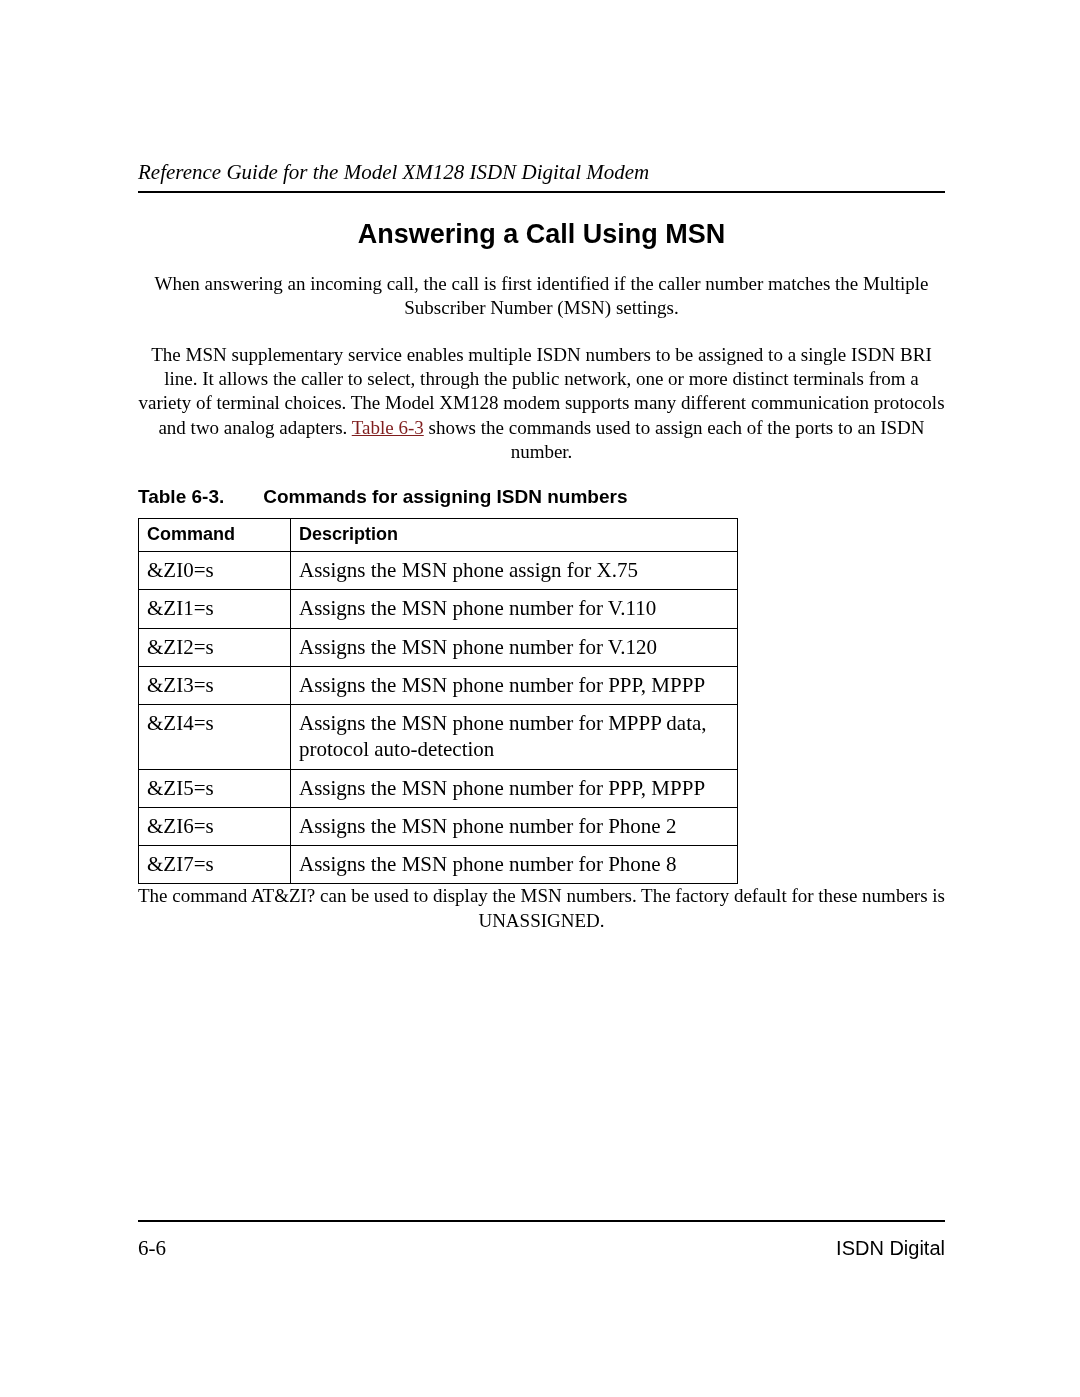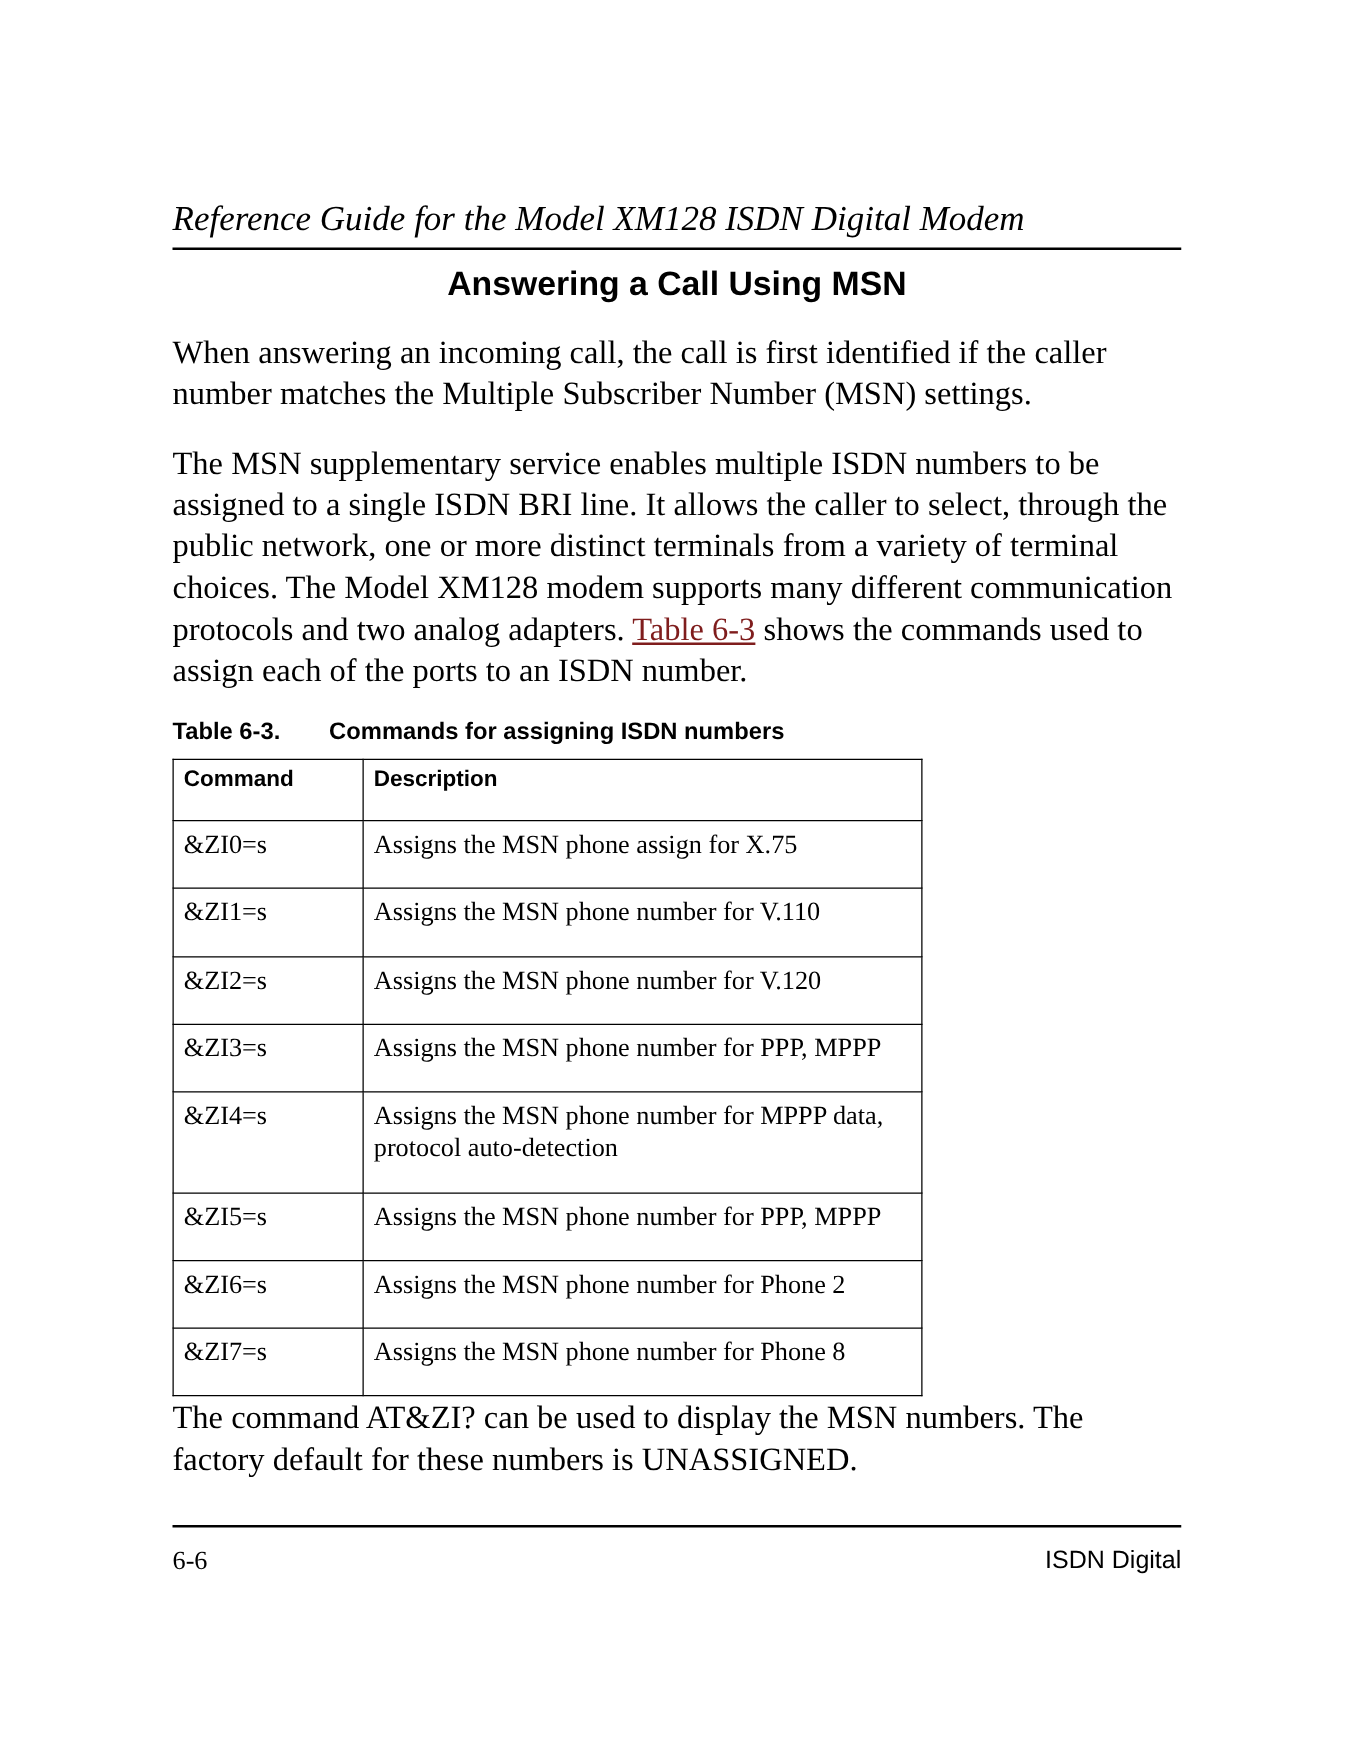--- a/index.html
+++ b/index.html
@@ -11,57 +11,58 @@
   }
   .page {
     width: 1080px;
     height: 1397px;
     position: relative;
     box-sizing: border-box;
     padding: 160px 135px 0 138px;
   }
   .running-head {
     font-style: italic;
-    font-size: 28px;
+    font-size: 21px;
     padding-bottom: 6px;
     border-bottom: 2px solid #000;
-    margin-bottom: 12px;
+    margin-bottom: 26px;
   }
   h2.section-title {
     font-family: Arial, Helvetica, sans-serif;
     font-weight: bold;
     font-size: 27px;
     margin: 0 0 22px 0;
     text-align: center;
   }
   p.body {
-    font-size: 26px;
+    font-size: 19px;
     line-height: 1.28;
     margin: 0 0 22px 0;
+    text-align: center;
   }
   a.xref {
     color: #7f1d1d;
     text-decoration: underline;
   }
   .table-caption {
     font-family: Arial, Helvetica, sans-serif;
     font-weight: bold;
     font-size: 19px;
     margin: 10px 0 10px 0;
   }
   .table-caption .tnum { display:inline-block; width: 120px; }
   table.cmd {
     border-collapse: collapse;
     width: 600px;
   }
   table.cmd th, table.cmd td {
     border: 1.5px solid #000;
     text-align: left;
     vertical-align: top;
-    padding: 5px 8px 22px 8px;
+    padding: 5px 8px 6px 8px;
   }
   table.cmd th {
     font-family: Arial, Helvetica, sans-serif;
     font-weight: bold;
     font-size: 18px;
   }
   table.cmd td {
     font-family: "Times New Roman", Times, serif;
     font-size: 21px;
     line-height: 1.25;

